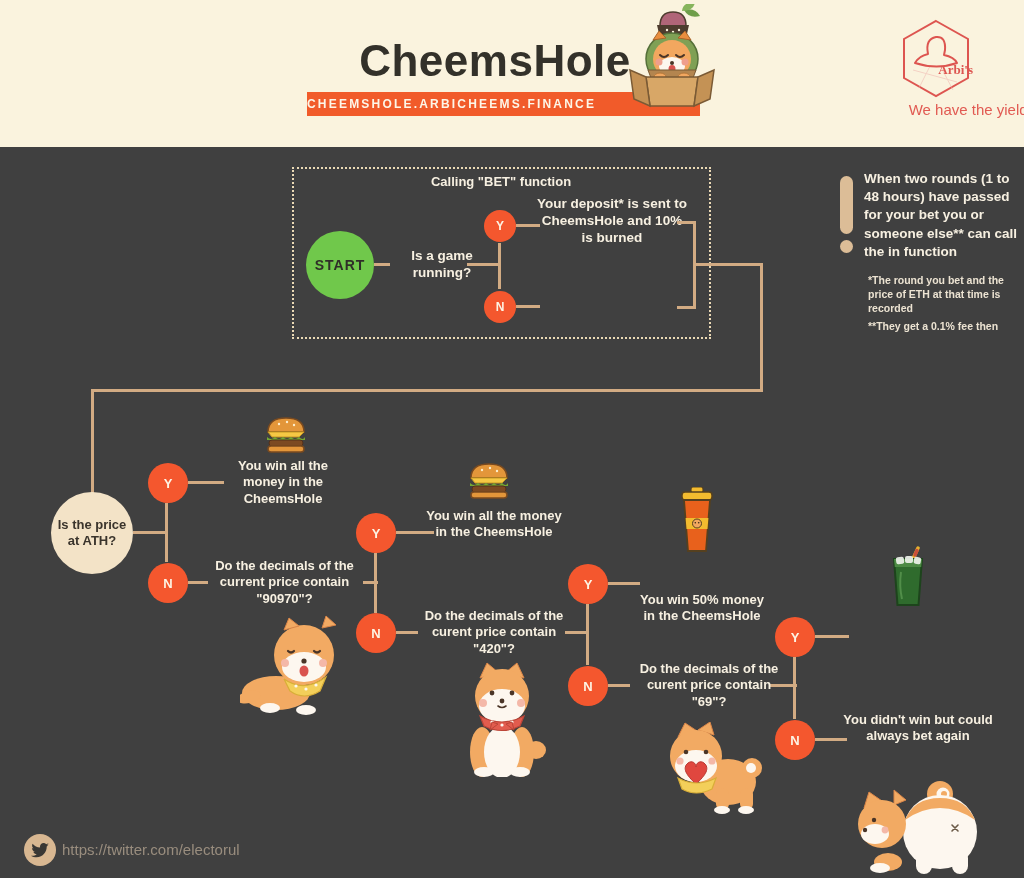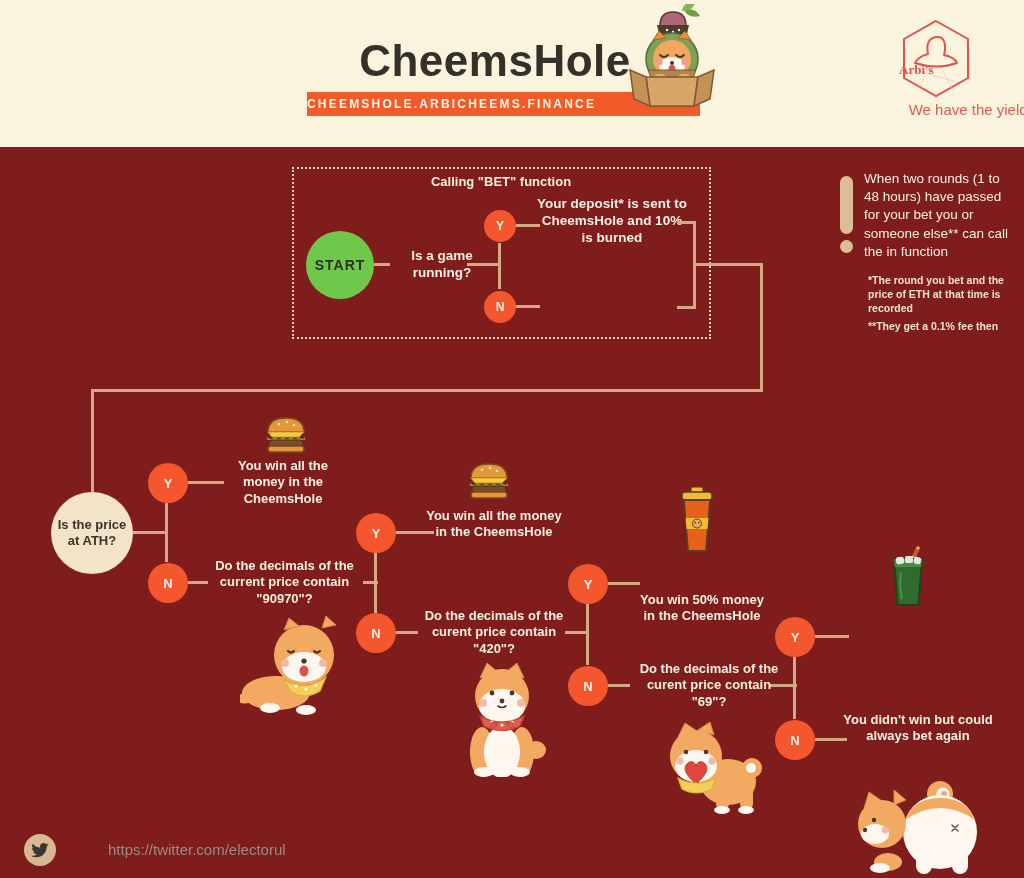--- a/index.html
+++ b/index.html
@@ -1,28 +1,28 @@
 <!DOCTYPE html>
 <html><head>
 <meta charset="utf-8">
 <style>
   * { margin:0; padding:0; box-sizing:border-box; }
   body { background:#222; font-family:"Liberation Sans","DejaVu Sans",sans-serif; }
-  .page { position:relative; width:1024px; height:878px; background:#7f1d1d; overflow:hidden; }
+  .page { position:relative; width:1024px; height:878px; background:#404040; overflow:hidden; }
 
   
   .header { position:absolute; left:0; top:0; width:1024px; height:147px; background:#faf3de; }
   .title { position:absolute; left:295px; top:36px; width:400px; text-align:center;
            font-size:44px; font-weight:bold; color:#33312a; letter-spacing:.5px; }
   .banner { position:absolute; left:307px; top:92px; width:393px; height:24px; background:#f15b2a;
             color:#fdf6e8; font-size:12px; font-weight:bold; letter-spacing:2.2px;
             line-height:24px; }
   .box-shiba { position:absolute; left:626px; top:4px; z-index:3; }
   .arbis { position:absolute; left:899px; top:18px; width:74px; height:82px; }
-  .arbis-label { position:absolute; left:899px; top:62px; width:74px; text-align:left;
+  .arbis-label { position:absolute; left:899px; top:62px; width:74px; text-align:right;
                  font-family:"Liberation Serif","DejaVu Serif",serif; font-weight:bold;
                  font-size:13px; color:#dd5550; }
   .tagline { position:absolute; left:892px; top:101px; width:164px; text-align:center;
              font-size:15px; color:#e15a52; }
 
   
   .ln { position:absolute; background:#d2ab83; }
   .circle { position:absolute; border-radius:50%; display:flex; align-items:center;
             justify-content:center; font-weight:bold; }
   .yn { width:40px; height:40px; background:#f4572e; color:#fdf4e4; font-size:13px; }
@@ -30,29 +30,29 @@
   .txt { position:absolute; color:#f7f0e1; font-weight:bold; font-size:13px;
          line-height:1.25; text-align:center; }
   .bet-box { position:absolute; left:292px; top:167px; width:419px; height:172px;
              border:2px dotted #ead9b5; }
   .start { left:306px; top:231px; width:68px; height:68px; background:#70c84b;
            color:#2f2e28; font-size:14px; letter-spacing:1px; }
   .ath { left:51px; top:492px; width:82px; height:82px; background:#f3e3c7;
          color:#3a342c; font-size:13px; line-height:1.25; text-align:center; }
 
   .note-main { position:absolute; left:864px; top:170px; width:154px; color:#f7f0e1;
-               font-weight:normal; font-size:13.5px; line-height:1.35; }
+               font-weight:bold; font-size:13.5px; line-height:1.35; }
   .note-fn { position:absolute; width:152px; color:#ece3d2; font-weight:bold;
              font-size:10.5px; line-height:1.35; }
   .excl-bar { position:absolute; left:840px; top:176px; width:13px; height:58px;
               border-radius:7px; background:#dcbd97; }
   .excl-dot { position:absolute; left:840px; top:240px; width:13px; height:13px;
               border-radius:50%; background:#dcbd97; }
 
-  .footer-url { position:absolute; left:62px; top:841px; font-size:15px; color:#998d7e;margin-left:46px; }
+  .footer-url { position:absolute; left:62px; top:841px; font-size:15px; color:#998d7e; }
   .tw-circle { position:absolute; left:24px; top:834px; width:32px; height:32px;
                border-radius:50%; background:#d8b791; display:flex; align-items:center;
                justify-content:center; }
   .icon { position:absolute; }
 </style>
 </head>
 <body>
 
 <div class="page">
 

